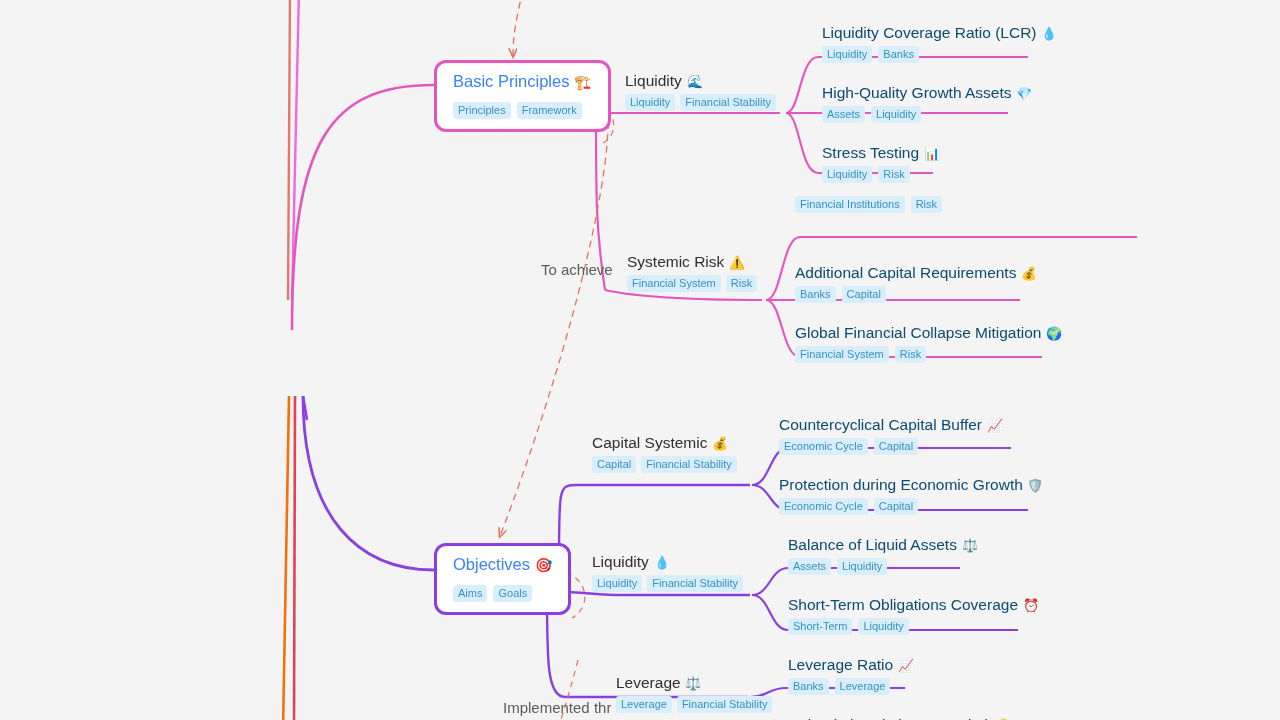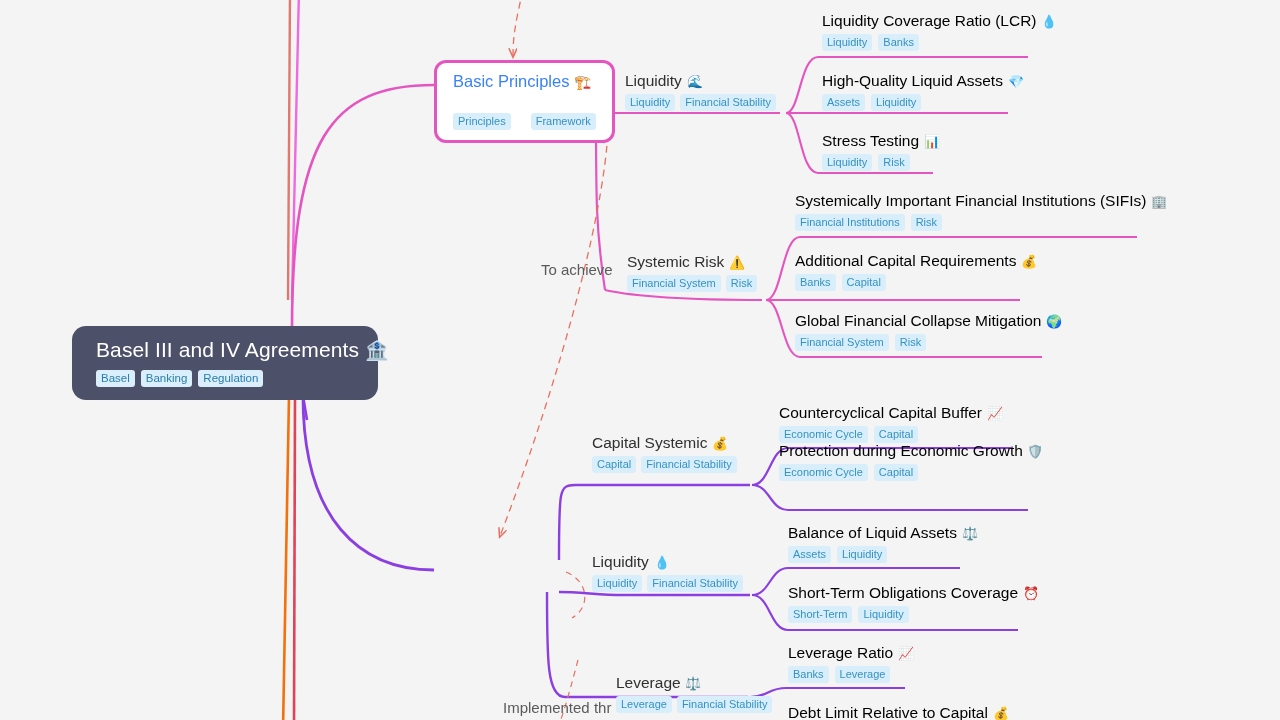--- a/index.html
+++ b/index.html
@@ -71,23 +71,23 @@
     border: 3px solid #e455c0;
   }
   .branch-node.purple { border-color: #8b3fe0; }
   .branch-title {
     font-size: 16.5px;
     color: #3b82f6;
     white-space: nowrap;
   }
   .branch-title .emoji { font-size: 14px; margin-left: 5px; }
   .branch-tags {
-    margin-top: 22px;
+    margin-top: 11px;
     display: flex;
-    gap: 20px;
+    gap: 6px;
   }
   .tag {
     background: #d9eefb;
     color: #3592c4;
     font-size: 11px;
     padding: 1px 5px 2px 5px;
     border-radius: 3px;
     white-space: nowrap;
     line-height: 14px;
   }
@@ -107,22 +107,23 @@
     display: flex;
     gap: 5px;
   }
   
   .leaf {
     position: absolute;
     white-space: nowrap;
   }
   .leaf-title {
     font-size: 15.5px;
-    color: #000000;
-    white-space: nowrap;
+    color: #0c4a6e;
+    white-space: nowrap;
+    margin-top: 12px;
   }
   .leaf-title .emoji { font-size: 13px; margin-left: 5px; }
   .leaf-tags {
     margin-top: 4px;
     display: flex;
     gap: 6px;
   }
   
   .rel-label {
     position: absolute;
@@ -177,30 +178,20 @@
         <path d="M 0 0 L 7 3.2 L 0 6.4" fill="none" stroke="#e8705f" stroke-width="1.2"></path>
       </marker>
     </defs>
     <path d="M 523 -10 C 516 20 513 35 513 56" stroke="#e8705f" stroke-width="1.3" fill="none" stroke-dasharray="7 5" marker-end="url(#arrowhead-red)"></path>
     <path d="M 608 110 C 612 190 560 380 500 536" stroke="#e8705f" stroke-width="1.3" fill="none" stroke-dasharray="7 5" marker-end="url(#arrowhead-red)"></path>
     <path d="M 598 104 C 618 112 618 135 603 143" stroke="#e8705f" stroke-width="1.2" fill="none" stroke-dasharray="6 5"></path>
     <path d="M 566 572 C 590 582 590 608 572 618" stroke="#e8705f" stroke-width="1.2" fill="none" stroke-dasharray="6 5"></path>
     <path d="M 578 660 C 570 690 566 705 560 722" stroke="#e8705f" stroke-width="1.2" fill="none" stroke-dasharray="6 5"></path>
   </svg>
 
-  <div class="root-node">
-    <div class="root-title">
-      <span>Basel III and IV Agreements</span><span class="emoji">🏦</span>
-    </div>
-    <div class="root-tags">
-      <span class="tag">Basel</span>
-      <span class="tag">Banking</span>
-      <span class="tag">Regulation</span>
-    </div>
-  </div>
 
   <div class="branch-node" style="left:434px; top:60px;">
     <div class="branch-title">
       <span>Basic Principles</span><span class="emoji">🏗️</span>
     </div>
     <div class="branch-tags">
       <span class="tag">Principles</span>
       <span class="tag">Framework</span>
     </div>
   </div>
@@ -220,21 +211,21 @@
       <span>Liquidity Coverage Ratio (LCR)</span><span class="emoji">💧</span>
     </div>
     <div class="leaf-tags">
       <span class="tag">Liquidity</span>
       <span class="tag">Banks</span>
     </div>
   </div>
 
   <div class="leaf" style="left:822px; top:72px;">
     <div class="leaf-title">
-      <span>High-Quality Liquid Assets</span><span class="emoji">💎</span>
+      <span>High-Quality Growth Assets</span><span class="emoji">💎</span>
     </div>
     <div class="leaf-tags">
       <span class="tag">Assets</span>
       <span class="tag">Liquidity</span>
     </div>
   </div>
 
   <div class="leaf" style="left:822px; top:132px;">
     <div class="leaf-title">
       <span>Stress Testing</span><span class="emoji">📊</span>
@@ -249,23 +240,20 @@
     <div class="node2-title">
       <span>Systemic Risk</span><span class="emoji">⚠️</span>
     </div>
     <div class="node2-tags">
       <span class="tag">Financial System</span>
       <span class="tag">Risk</span>
     </div>
   </div>
 
   <div class="leaf" style="left:795px; top:192px;">
-    <div class="leaf-title">
-      <span>Systemically Important Financial Institutions (SIFIs)</span><span class="emoji">🏢</span>
-    </div>
     <div class="leaf-tags">
       <span class="tag">Financial Institutions</span>
       <span class="tag">Risk</span>
     </div>
   </div>
 
   <div class="leaf" style="left:795px; top:252px;">
     <div class="leaf-title">
       <span>Additional Capital Requirements</span><span class="emoji">💰</span>
     </div>
@@ -278,20 +266,29 @@
   <div class="leaf" style="left:795px; top:312px;">
     <div class="leaf-title">
       <span>Global Financial Collapse Mitigation</span><span class="emoji">🌍</span>
     </div>
     <div class="leaf-tags">
       <span class="tag">Financial System</span>
       <span class="tag">Risk</span>
     </div>
   </div>
 
+  <div class="branch-node purple" style="left:434px; top:543px;">
+    <div class="branch-title">
+      <span>Objectives</span><span class="emoji">🎯</span>
+    </div>
+    <div class="branch-tags">
+      <span class="tag">Aims</span>
+      <span class="tag">Goals</span>
+    </div>
+  </div>
 
   <div class="node2" style="left:592px; top:434px;">
     <div class="node2-title">
       <span>Capital Systemic</span><span class="emoji">💰</span>
     </div>
     <div class="node2-tags">
       <span class="tag">Capital</span>
       <span class="tag">Financial Stability</span>
     </div>
   </div>
@@ -299,21 +296,21 @@
   <div class="leaf" style="left:779px; top:404px;">
     <div class="leaf-title">
       <span>Countercyclical Capital Buffer</span><span class="emoji">📈</span>
     </div>
     <div class="leaf-tags">
       <span class="tag">Economic Cycle</span>
       <span class="tag">Capital</span>
     </div>
   </div>
 
-  <div class="leaf" style="left:779px; top:442px;">
+  <div class="leaf" style="left:779px; top:464px;">
     <div class="leaf-title">
       <span>Protection during Economic Growth</span><span class="emoji">🛡️</span>
     </div>
     <div class="leaf-tags">
       <span class="tag">Economic Cycle</span>
       <span class="tag">Capital</span>
     </div>
   </div>
 
   <div class="node2" style="left:592px; top:553px;">

